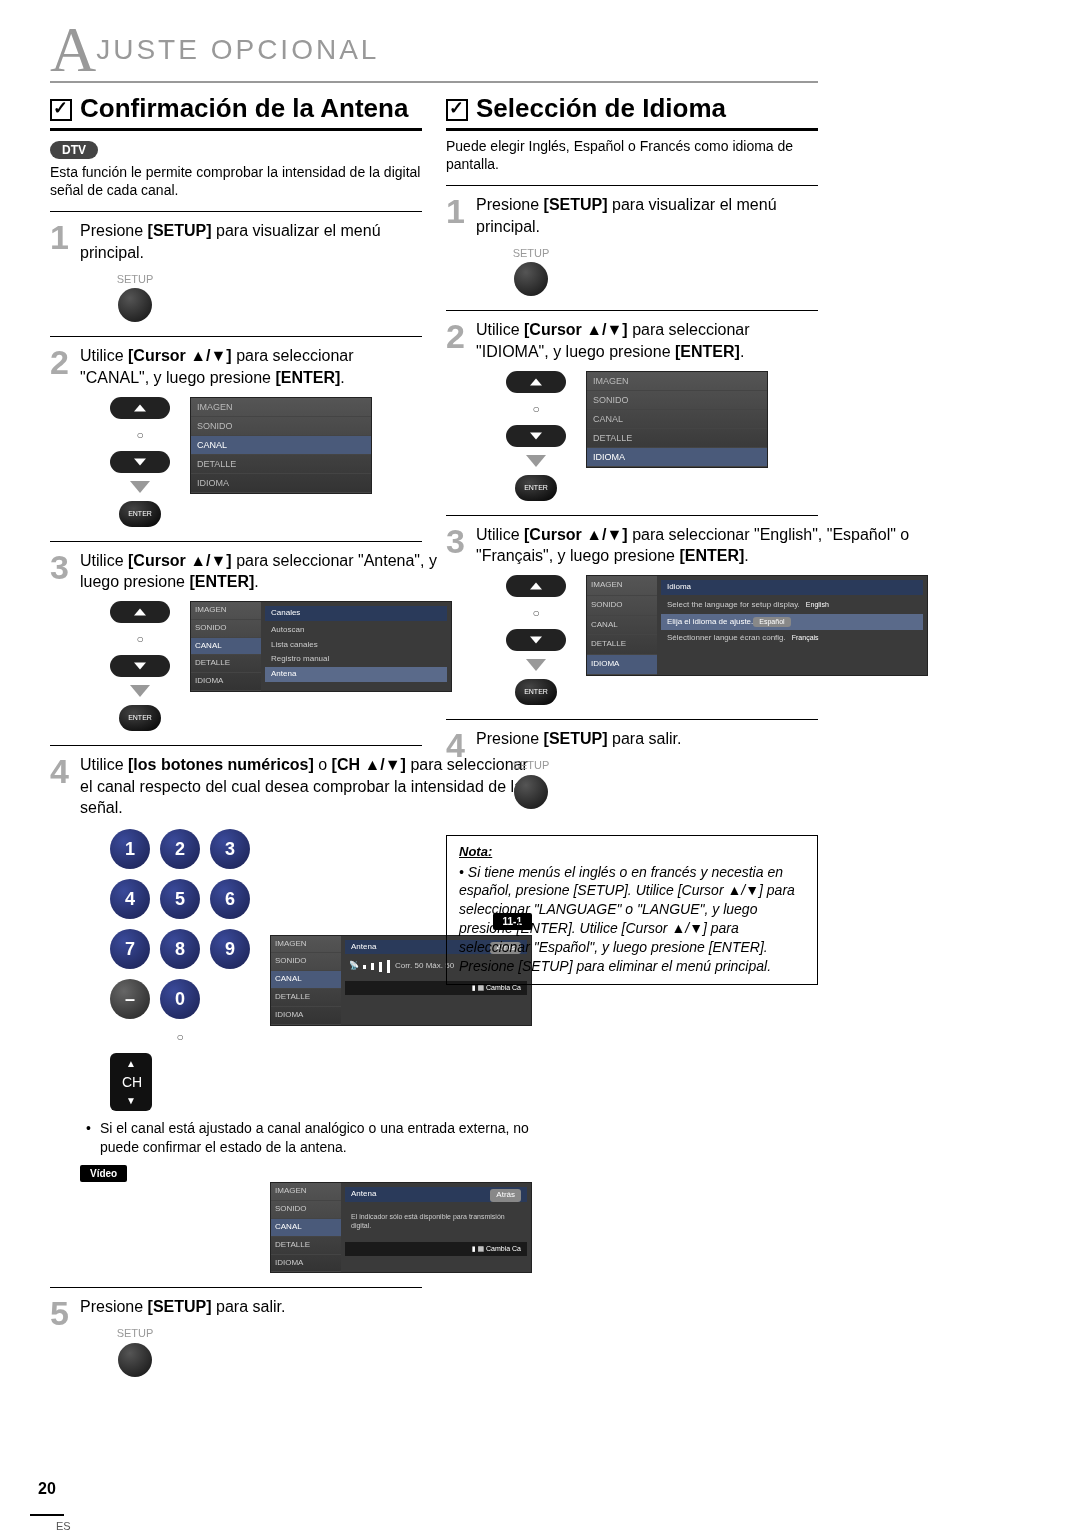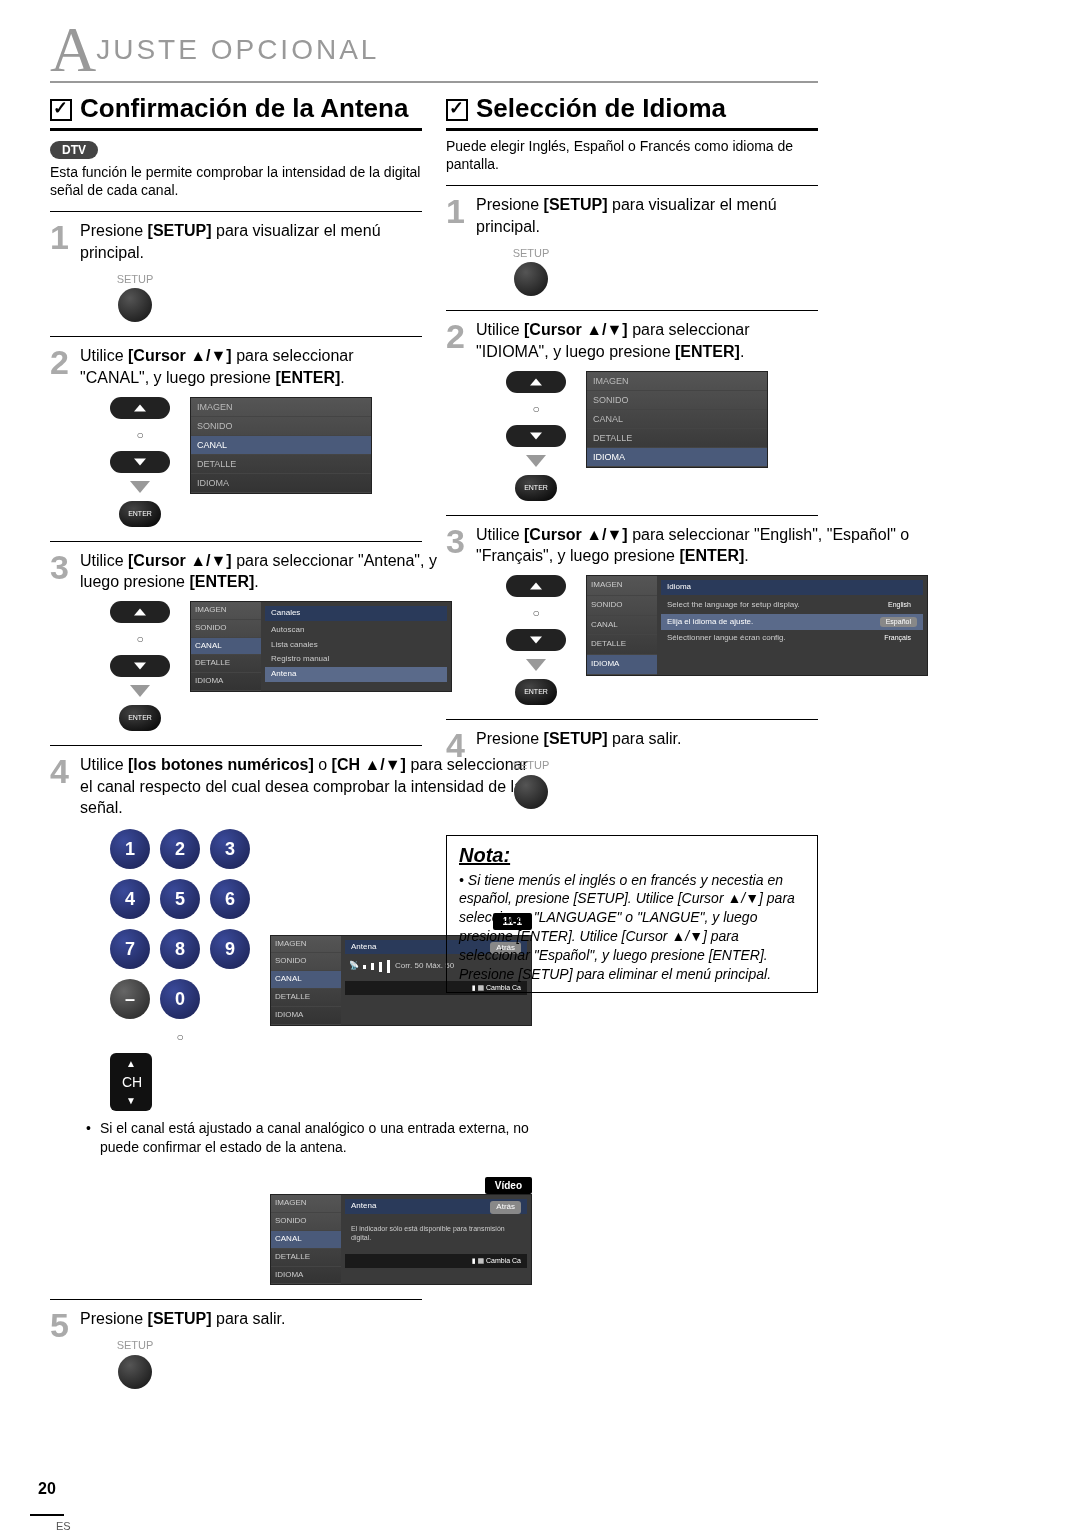--- a/index.html
+++ b/index.html
@@ -41,28 +41,28 @@
 .osd2 .it{padding:2px 6px;font-size:8px}
 .osd2 .it.hl{background:#5a6a8a;color:#fff}
 .osd2 .foot{background:#1a1a1a;color:#fff;font-size:7px;text-align:right;padding:2px 6px;margin-top:4px}
 .keypad{display:grid;grid-template-columns:repeat(3,40px);gap:10px;margin:10px 0 10px 30px}
 .key{width:40px;height:40px;border-radius:50%;background:radial-gradient(circle at 35% 30%,#3a4a9a,#1a2050);color:#fff;font-size:18px;font-weight:bold;display:flex;align-items:center;justify-content:center}
 .chbtn{width:42px;background:#111;color:#fff;font-size:8px;border-radius:6px;text-align:center;padding:4px 0;margin-top:8px}
 .chlbl{font-size:14px;padding:2px 12px}
 .badge{display:inline-block;background:#000;color:#fff;font-size:10px;font-weight:bold;padding:2px 10px;border-radius:2px}
 .backbtn{display:inline-block;background:#888;color:#fff;font-size:8px;padding:1px 6px;border-radius:3px;float:right}
 .note{border:1px solid #000;padding:8px 12px;margin-top:12px}
-.note .hd{font-weight:bold;font-style:italic;font-size:20px;text-decoration:underline;margin-bottom:4px}
+.note .hd{font-weight:bold;font-style:italic;font-size:13px;text-decoration:underline;margin-bottom:4px}
 .note .bd2{font-size:14px;font-style:italic;line-height:1.35}
 .lang{display:flex;width:340px;background:#3a3a3a;font-size:8px;color:#ccc;border:1px solid #222}
 .lang .side{width:70px;background:linear-gradient(#555,#333)}
 .lang .side .r{padding:4px;border-bottom:1px solid #444}
 .lang .side .r.hl{background:#4a5a7a;color:#fff}
 .lang .main{flex:1;padding:4px}
-.lang .lrow{display:flex;justify-content:space-between;padding:3px 6px;font-size:8px}
+.lang .lrow{display:flex;padding:3px 6px;font-size:8px}
 .lang .lrow.hl{background:#5a6a8a;color:#fff}
 .lang .opt{background:#888;color:#fff;padding:0 6px;border-radius:3px;font-size:7px}
 .bullet{font-size:14px;line-height:1.35;padding-left:20px;position:relative;margin-top:8px}
 .bullet::before{content:"•";position:absolute;left:6px}
 .pgnum{position:absolute;bottom:18px;left:30px;font-weight:bold;font-size:16px;border-bottom:2px solid #000;padding:0 8px 16px 8px}
 .es{position:absolute;bottom:2px;left:56px;font-size:11px;color:#555}
 .sig{display:flex;align-items:center;gap:4px;padding:4px}
 .bar{display:inline-block;width:3px;background:#fff;margin-right:1px}
 </style>
 </head>
@@ -192,21 +192,21 @@
                       <span class="bar" style="height:10px"></span>
                       <span class="bar" style="height:13px"></span>
           <span>Corr.  50  Máx.   50</span>
          </div>
          <div class="foot">▮ ▦ <span>Cambia Ca</span></div>
         </div>
        </div>
       </div>
      </div>
      <div class="bullet">Si el canal está ajustado a canal analógico o una entrada externa, no puede confirmar el estado de la antena.</div>
-     <div style="text-align:right;margin-top:16px"><span class="badge">Vídeo</span></div>
+     <div style="text-align:left;margin-top:4px"><span class="badge">Vídeo</span></div>
      <div class="osd2" style="margin-left:auto">
       <div class="side">
        <div class="r">IMAGEN</div>
        <div class="r">SONIDO</div>
        <div class="r hl">CANAL</div>
        <div class="r">DETALLE</div>
        <div class="r">IDIOMA</div>
       </div>
       <div class="main">
        <div class="title"><span>Antena</span><span class="backbtn">Atrás</span></div>

